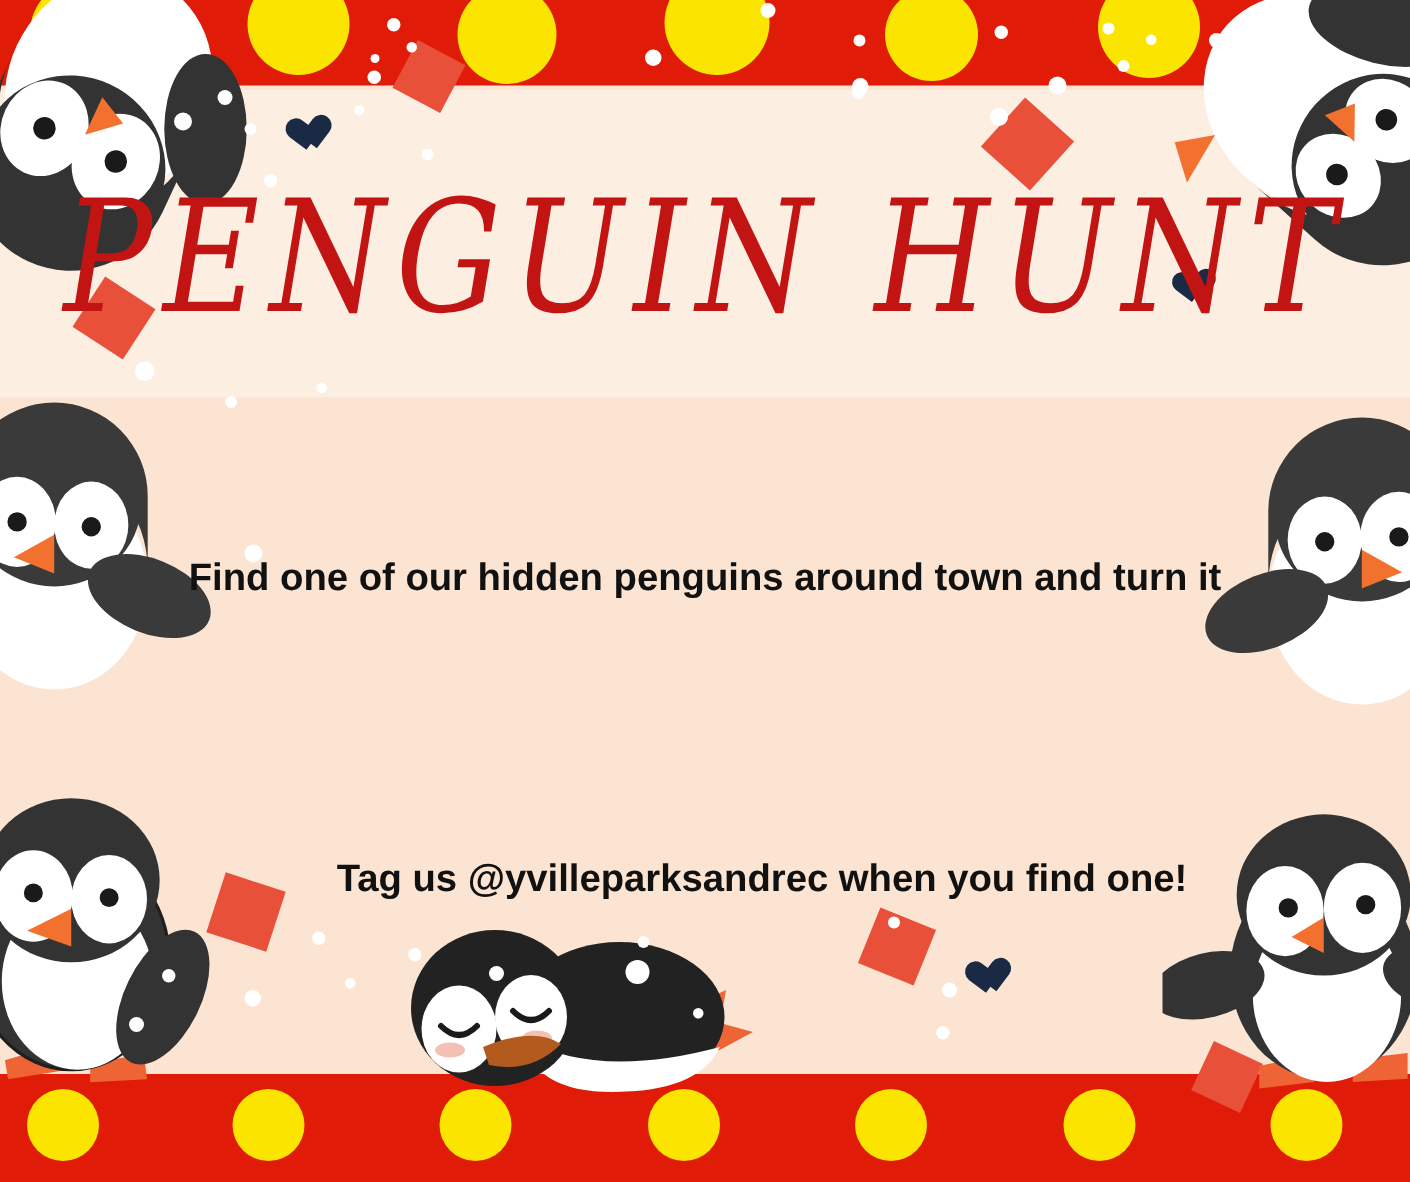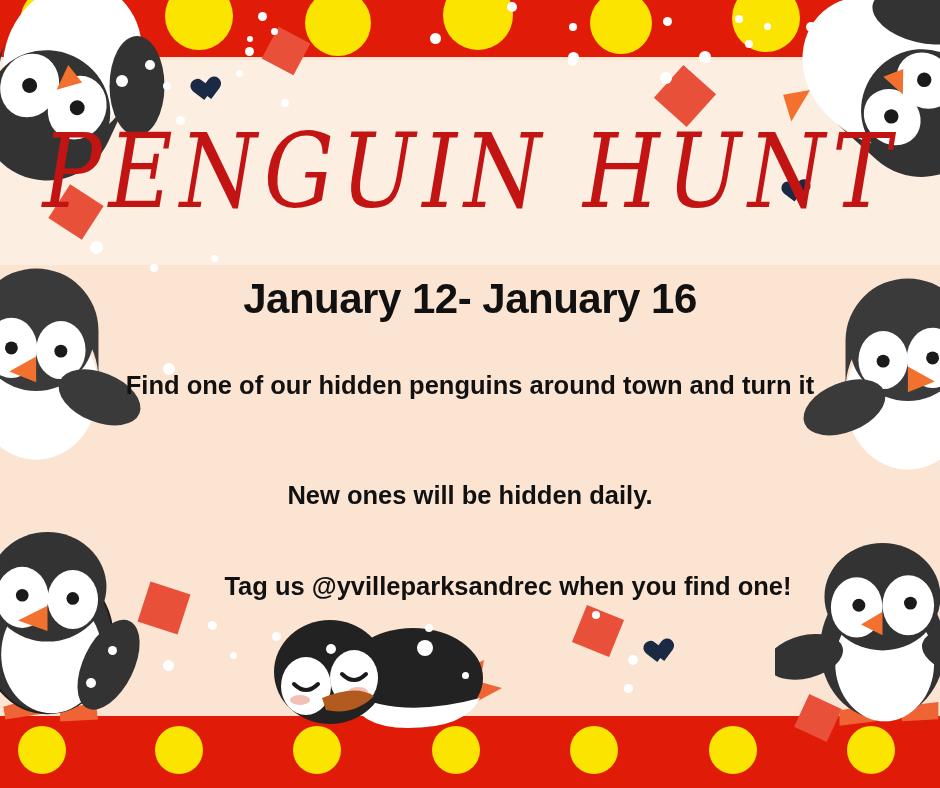--- a/index.html
+++ b/index.html
@@ -207,26 +207,24 @@
     <ellipse cx="76" cy="62" rx="24" ry="28" fill="#ffffff"></ellipse>
     <ellipse cx="124" cy="60" rx="24" ry="28" fill="#ffffff"></ellipse>
     <circle cx="78" cy="60" r="6" fill="#1a1a1a"></circle>
     <circle cx="126" cy="58" r="6" fill="#1a1a1a"></circle>
     <path d="M100 66 l-20 12 l20 10 Z" fill="#f2712f"></path>
     <ellipse cx="28" cy="108" rx="36" ry="20" fill="#333333" transform="rotate(-14 28 108)"></ellipse>
     <ellipse cx="172" cy="104" rx="36" ry="20" fill="#333333" transform="rotate(14 172 104)"></ellipse>
   </svg>
 
   <div class="copy" id="title">PENGUIN HUNT</div>
-  <div class="copy" id="dates">January 12- January 16</div>
   <div class="copy" id="body1">
     <div>Find one of our hidden penguins around town and turn it</div>
   </div>
   <div class="copy" id="body2">
-    <div>New ones will be hidden daily.</div>
   </div>
   <div class="copy" id="tagline">Tag us @yvilleparksandrec when you find one!</div>
 
 <div style="position: absolute; left: 0px; top: 0px; width: 940px; height: 788px; z-index: 65; pointer-events: none;">
       <div class="dot" style="left: 258px; top: 12px; width: 9px; height: 9px;"></div>
       <div class="dot" style="left: 271px; top: 28px; width: 7px; height: 7px;"></div>
       <div class="dot" style="left: 247px; top: 36px; width: 6px; height: 6px;"></div>
       <div class="dot" style="left: 507px; top: 2px; width: 10px; height: 10px;"></div>
       <div class="dot" style="left: 568px; top: 52px; width: 11px; height: 11px;"></div>
       <div class="dot" style="left: 569px; top: 23px; width: 8px; height: 8px;"></div>

